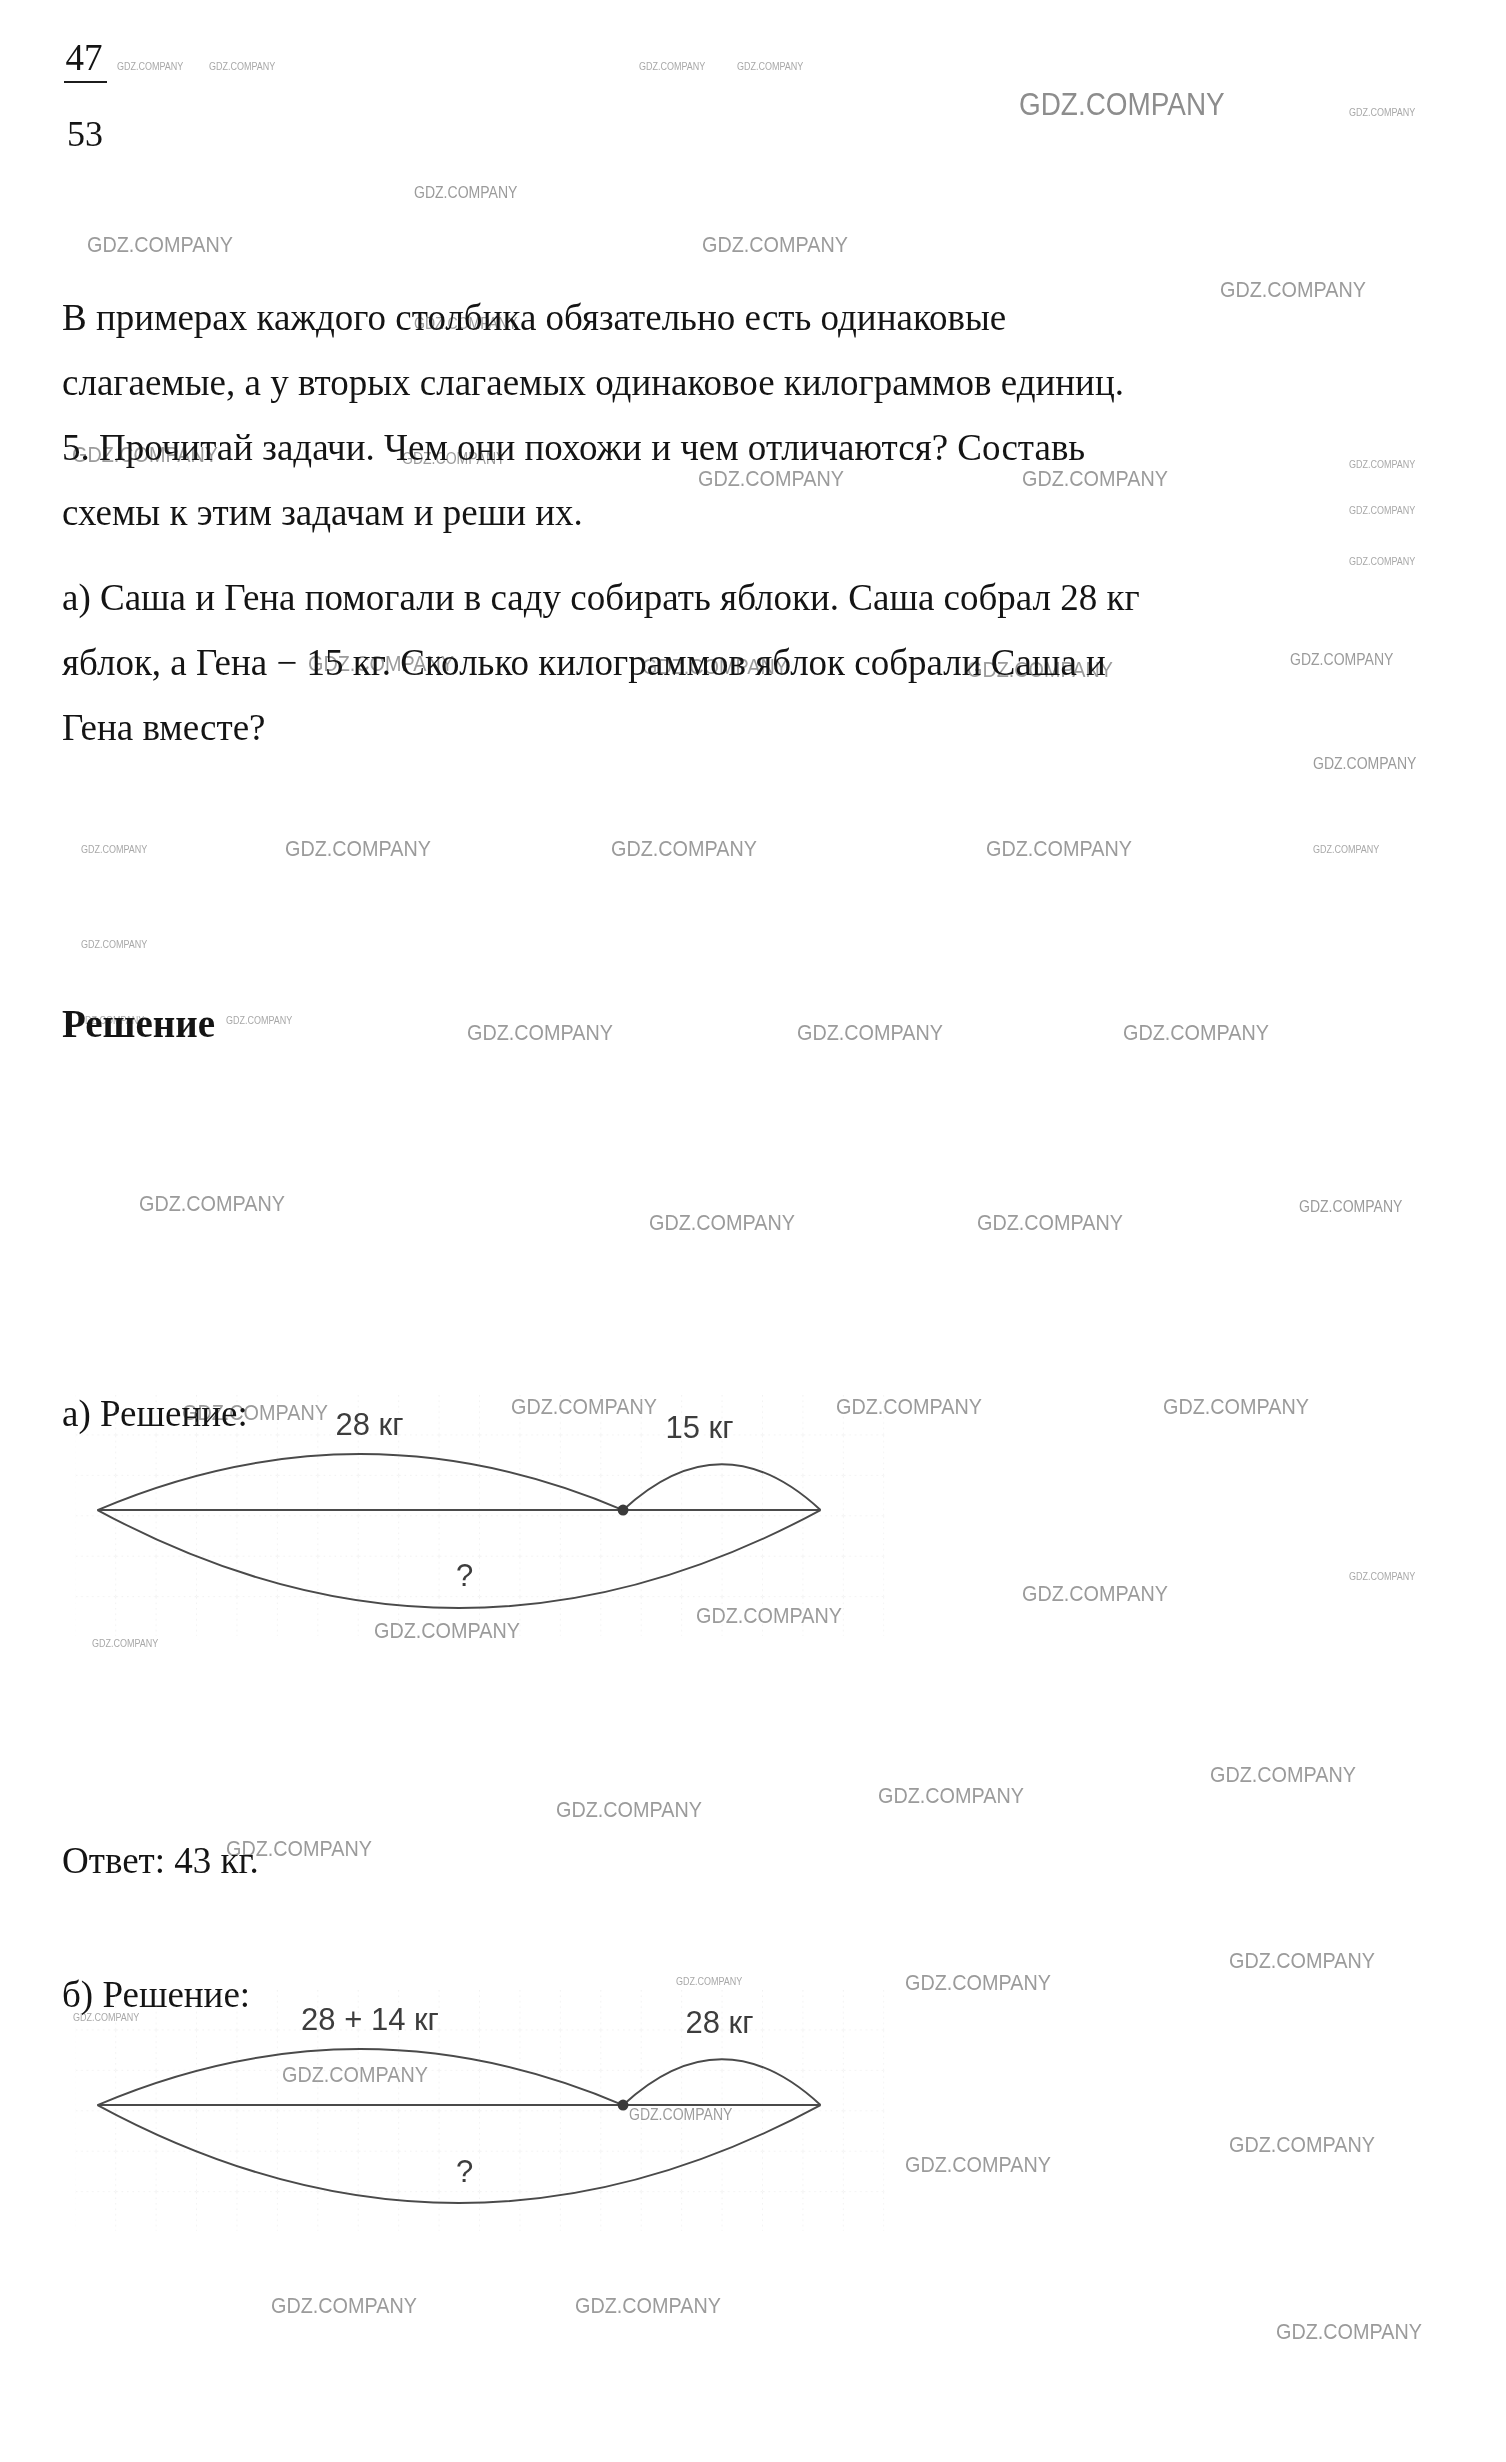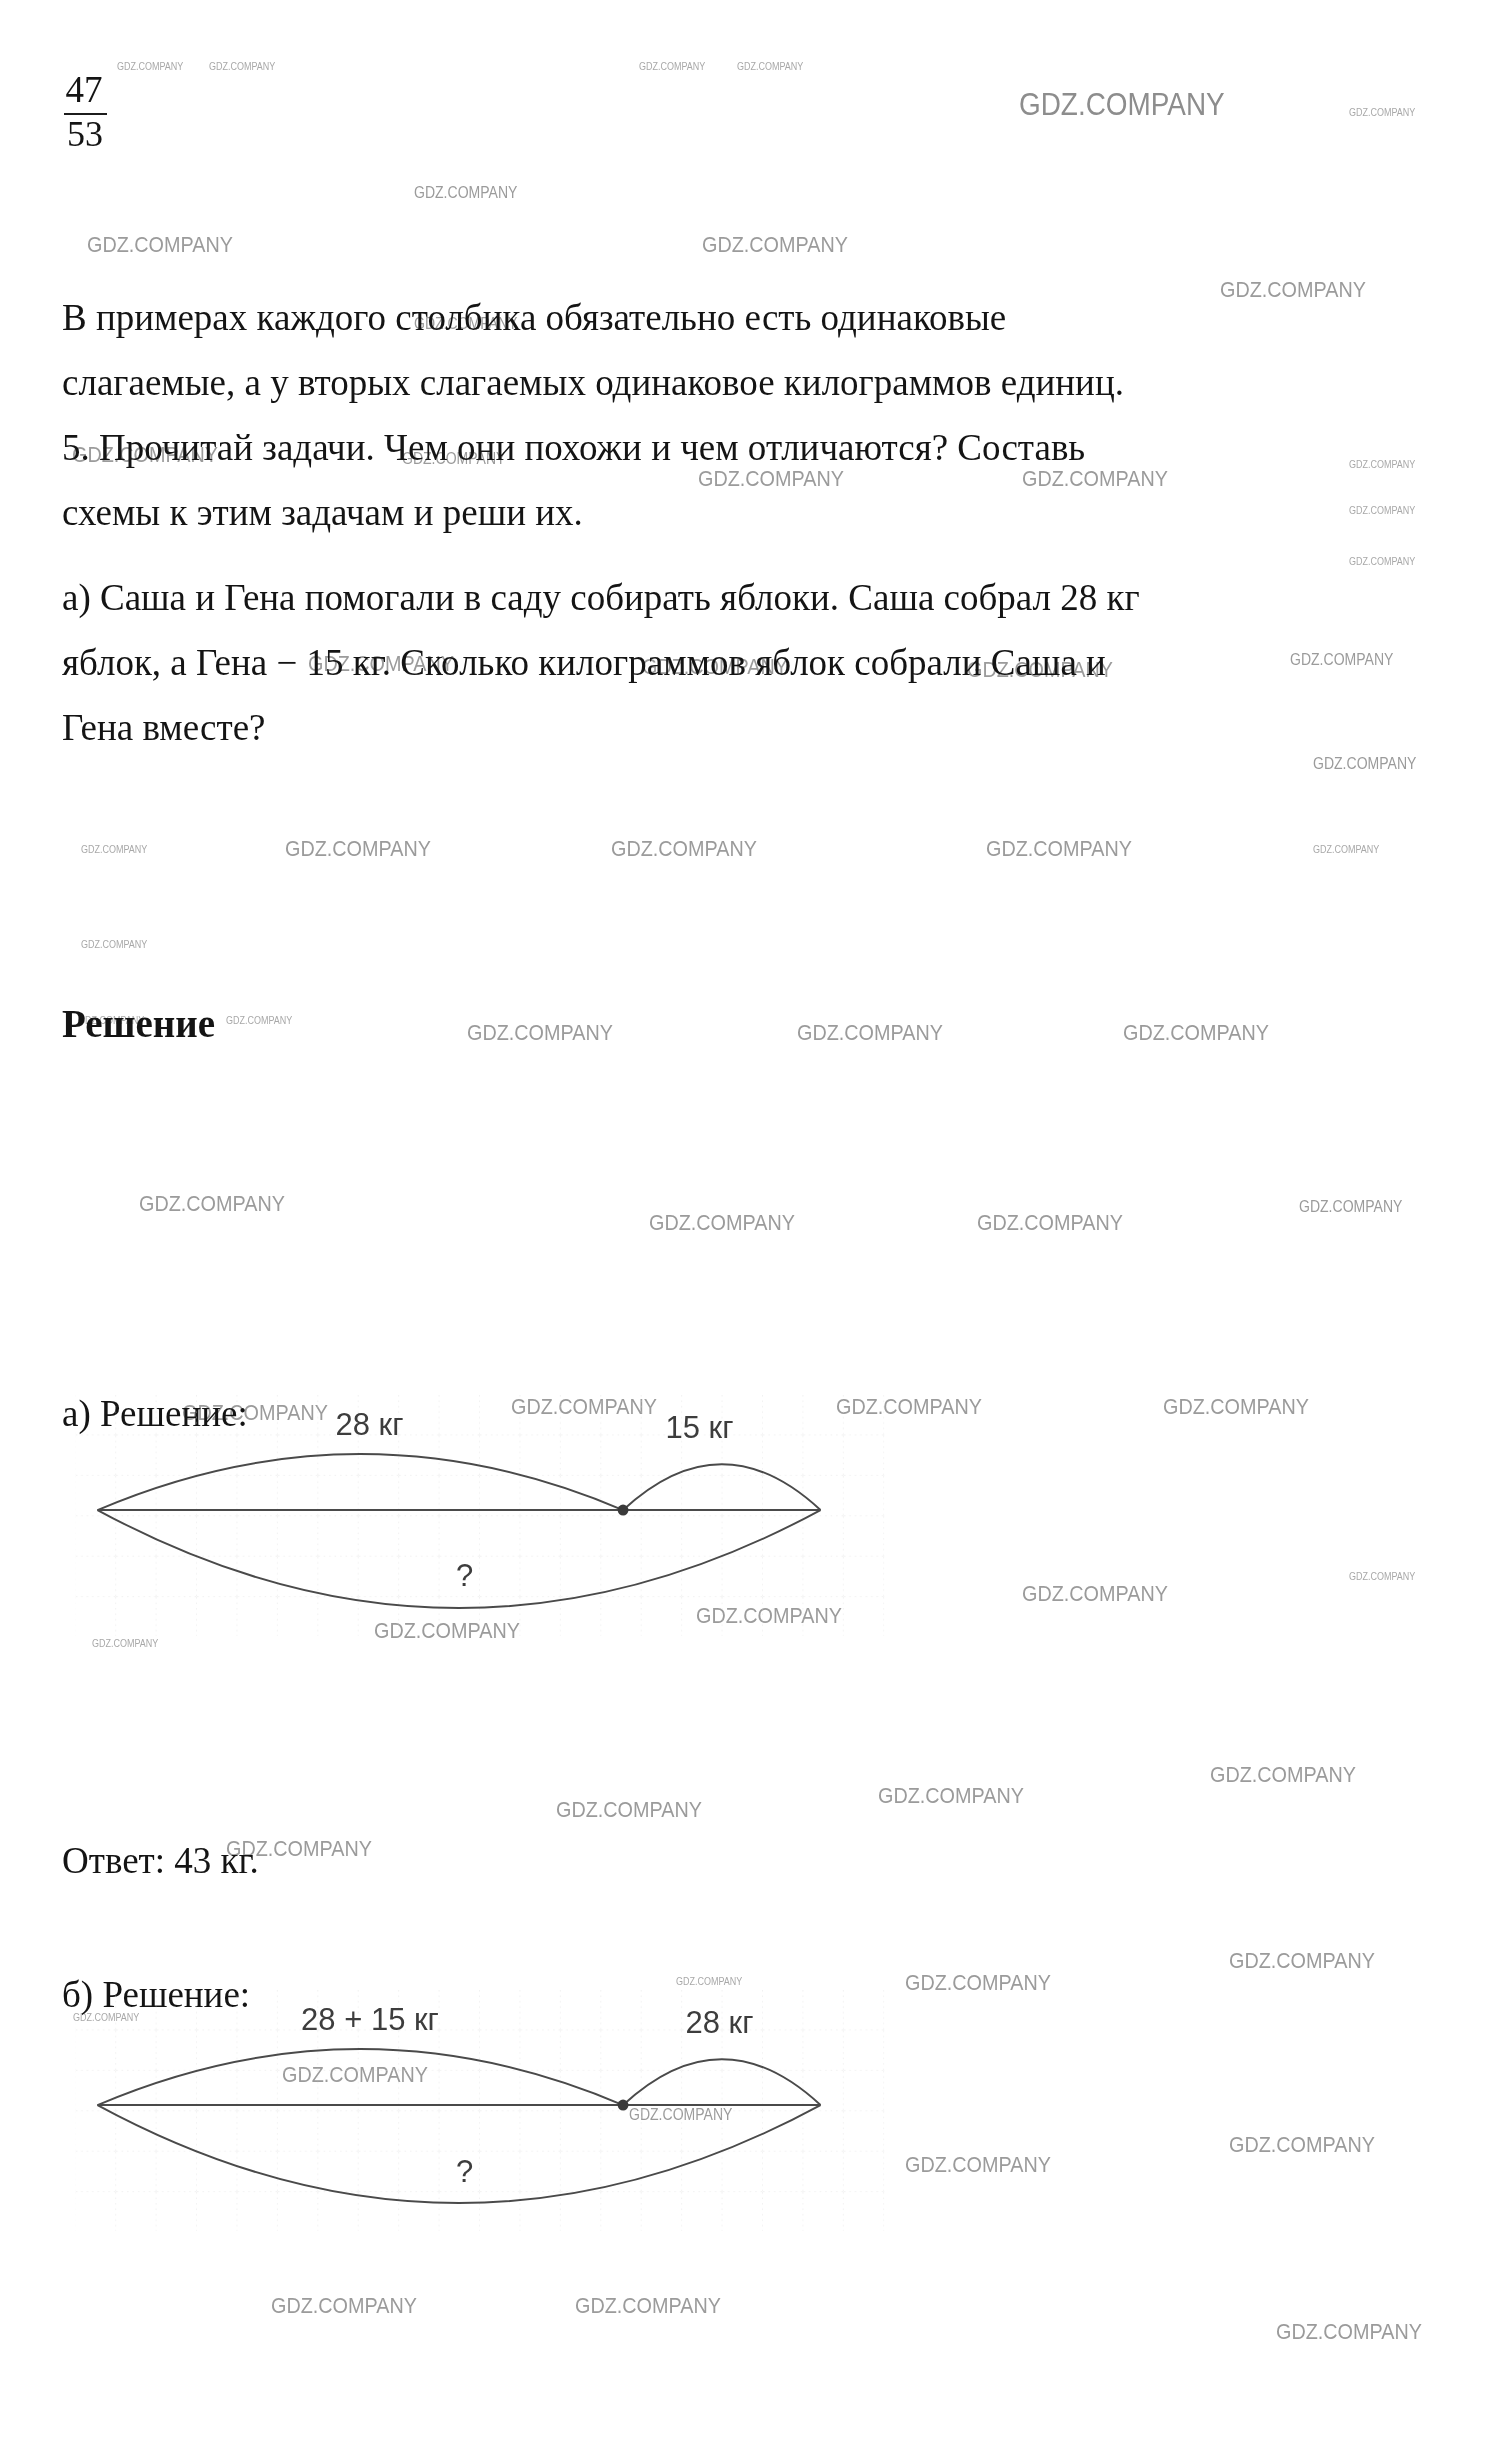--- a/index.html
+++ b/index.html
@@ -25,21 +25,21 @@
   }
   .wm.lg { font-size:31px; color:#8d8d8d; }
   .wm.md { font-size:22px; }
   .wm.sm { font-size:15.6px; }
   .wm.xs { font-size:10px; color:#a8a8a8; }
 
   
   .pagenum-top {
     position:absolute; left:64px; top:37px;
     font-size:37px; line-height:42px;
-    border-bottom:2.3px solid #1c1c1c; padding:0 4.7px 1.6px 1.6px;margin-top:32px;
+    border-bottom:2.3px solid #1c1c1c; padding:0 4.7px 1.6px 1.6px;
   }
   .pagenum-bottom {
     position:absolute; left:67px; top:114px;
     font-size:36px; line-height:40px;
   }
 
   
   .para {
     position:absolute; left:62px;
     width:1402px;
@@ -177,20 +177,20 @@
           <path d="M 52 0 L 52 52 M 0 52 L 52 52" fill="none" stroke="#dcdcdc" stroke-width="1" stroke-dasharray="2 5"></path>
         </pattern>
       </defs>
       <rect x="0" y="0" width="1040" height="310" fill="url(#gridB)"></rect>
       <path d="M 28 148 Q 366 4 704 148" fill="none" stroke="#4a4a4a" stroke-width="2.5"></path>
       <path d="M 704 148 Q 831 30 958 148" fill="none" stroke="#4a4a4a" stroke-width="2.5"></path>
       <path d="M 28 148 Q 493 400 958 148" fill="none" stroke="#4a4a4a" stroke-width="2.5"></path>
       <line x1="28" y1="148" x2="958" y2="148" stroke="#4a4a4a" stroke-width="2.5"></line>
       <circle cx="704" cy="148" r="7" fill="#3a3a3a"></circle>
     </svg>
-    <span class="dlabel" style="left:182px;top:12.5px;width:226px">28 + 15 кг</span>
+    <span class="dlabel" style="left:182px;top:12.5px;width:226px">28 + 14 кг</span>
     <span class="dlabel" style="left:582px;top:15.6px;width:125px">28 кг</span>
     <span class="dlabel" style="left:343px;top:165px;width:93px">?</span>
   </div>
 
 
 </div>
 
 
 </body></html>

